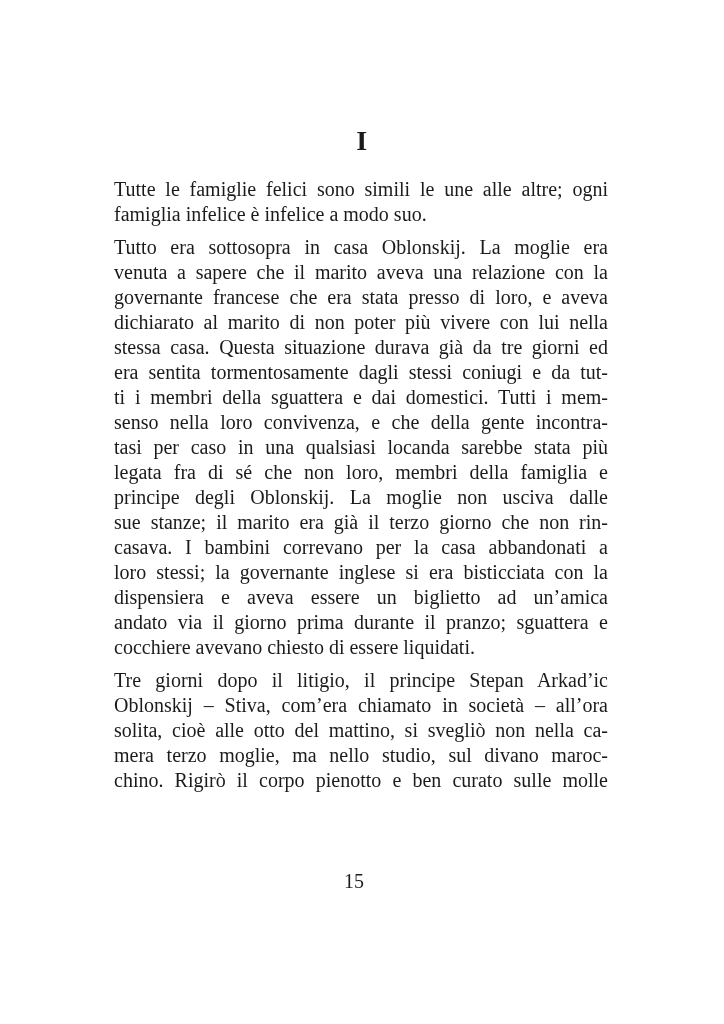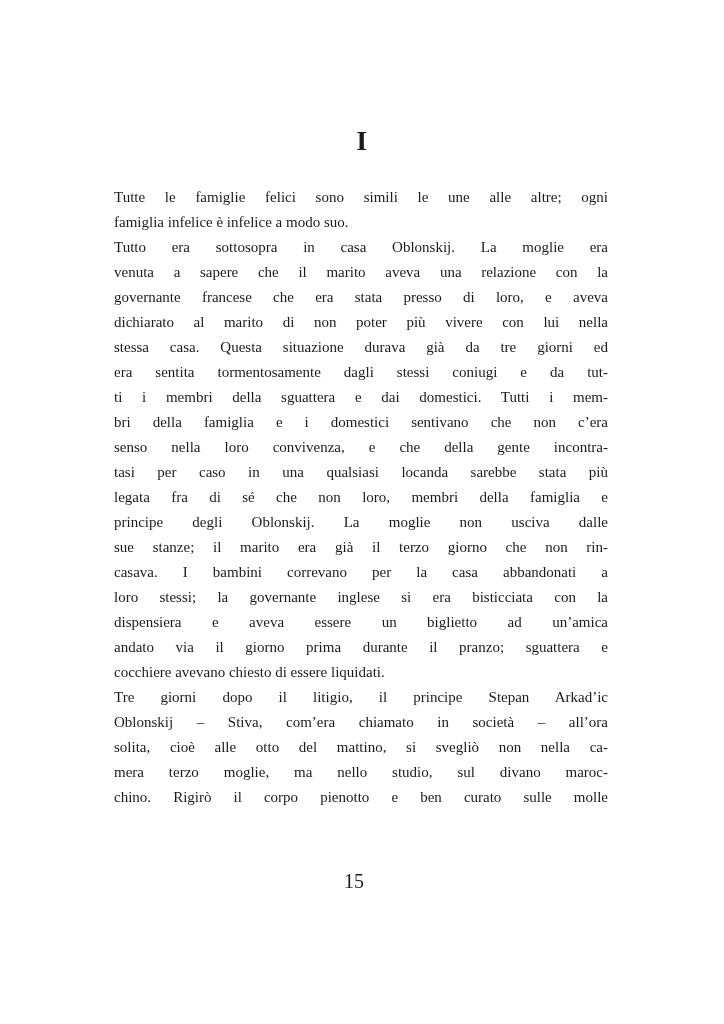--- a/index.html
+++ b/index.html
@@ -23,28 +23,29 @@
     width: 724px;
     text-align: center;
     font-size: 28px;
     line-height: 28px;
     font-weight: bold;
     letter-spacing: 0.5px;
   }
   .text-block {
     position: absolute;
     left: 114px;
-    top: 185px;
+    top: 177px;
     width: 494px;
-    font-size: 15px;
+    font-size: 20px;
   }
   .para {
     margin: 0;
   }
   .para + .para {
+    margin-top: 8px;
   }
   .line {
     line-height: 25px;
     text-align: justify;
     text-align-last: justify;
     white-space: normal;
   }
   .line.last {
     text-align-last: left;
   }
@@ -70,21 +71,20 @@
         <div class="line last">famiglia infelice è infelice a modo suo.</div>
       </div>
       <div class="para">
         <div class="line">Tutto era sottosopra in casa Oblonskij. La moglie era</div>
         <div class="line">venuta a sapere che il marito aveva una relazione con la</div>
         <div class="line">governante francese che era stata presso di loro, e aveva</div>
         <div class="line">dichiarato al marito di non poter più vivere con lui nella</div>
         <div class="line">stessa casa. Questa situazione durava già da tre giorni ed</div>
         <div class="line">era sentita tormentosamente dagli stessi coniugi e da tut-</div>
         <div class="line">ti i membri della sguattera e dai domestici. Tutti i mem-</div>
-        <div class="line">bri della famiglia e i domestici sentivano che non c’era</div>
         <div class="line">senso nella loro convivenza, e che della gente incontra-</div>
         <div class="line">tasi per caso in una qualsiasi locanda sarebbe stata più</div>
         <div class="line">legata fra di sé che non loro, membri della famiglia e</div>
         <div class="line">principe degli Oblonskij. La moglie non usciva dalle</div>
         <div class="line">sue stanze; il marito era già il terzo giorno che non rin-</div>
         <div class="line">casava. I bambini correvano per la casa abbandonati a</div>
         <div class="line">loro stessi; la governante inglese si era bisticciata con la</div>
         <div class="line">dispensiera e aveva essere un biglietto ad un’amica</div>
         <div class="line">andato via il giorno prima durante il pranzo; sguattera e</div>
         <div class="line last">cocchiere avevano chiesto di essere liquidati.</div>

